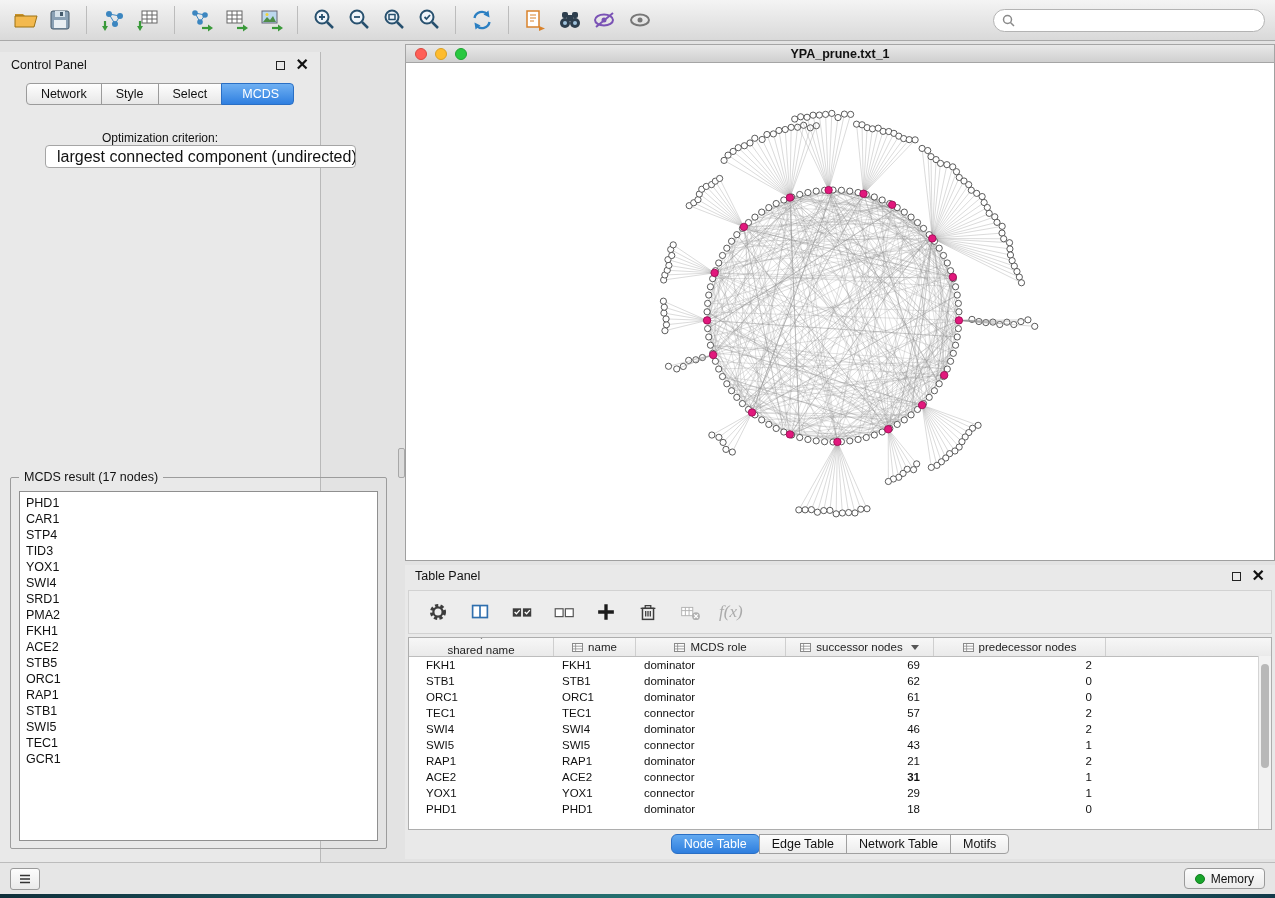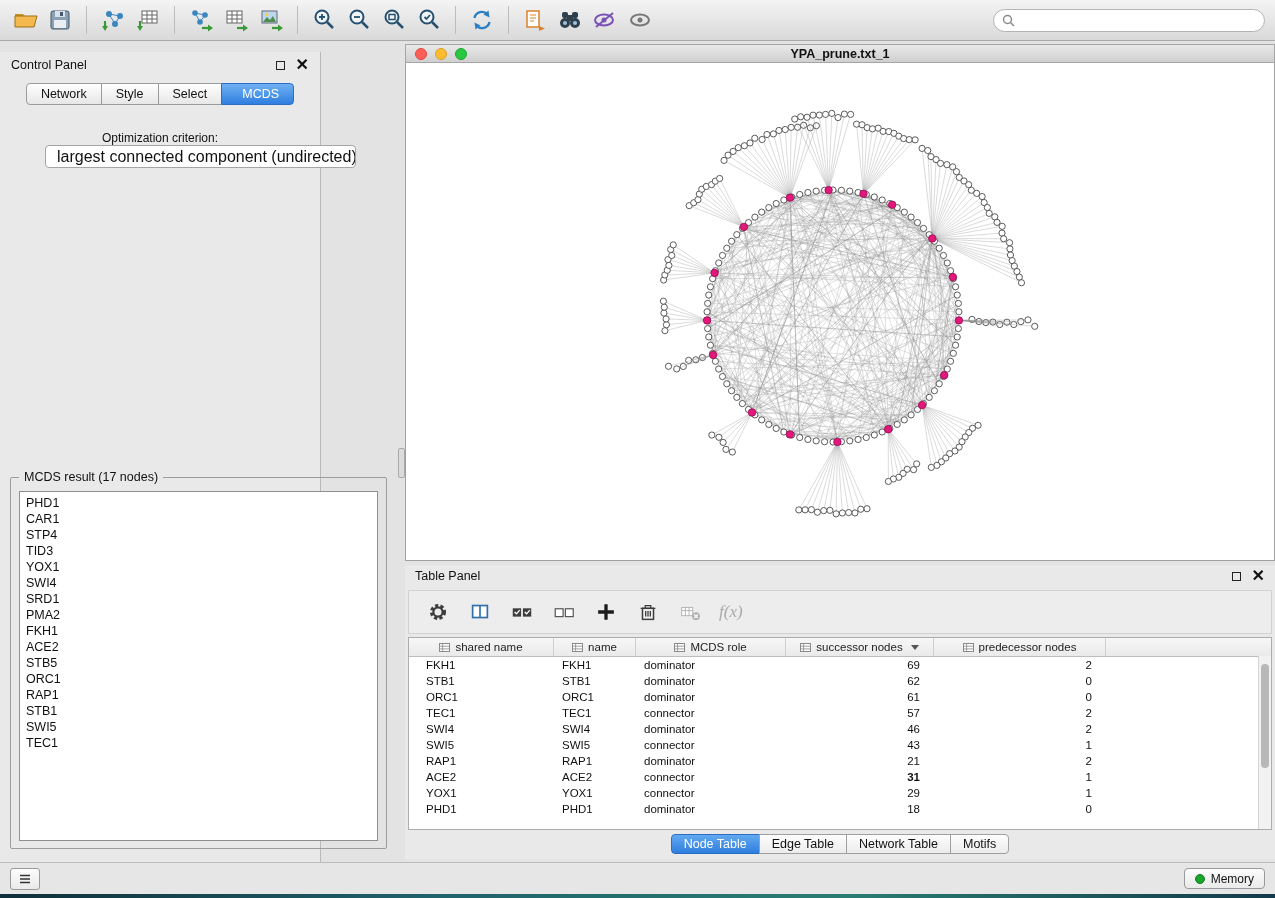--- a/index.html
+++ b/index.html
@@ -77,21 +77,21 @@
   .td{box-sizing:border-box;padding-left:8px;white-space:nowrap;overflow:hidden;flex:0 0 auto;}
   .td.first{padding-left:17px;}
   .td.num{text-align:right;padding-right:14px;padding-left:0;}
   .vscroll{position:absolute;right:0;top:18px;bottom:0;width:12px;background:#f2f2f2;border-left:1px solid #d4d4d4;}
   .vthumb{position:absolute;left:1.5px;width:8px;border-radius:4px;background:#b8b8b8;top:8px;height:104px;}
   .table-tabs{position:absolute;left:0;right:0;bottom:5px;display:flex;justify-content:center;}
   .bt-tab{height:20px;padding:0 12px;display:flex;align-items:center;font-size:12.5px;
           background:linear-gradient(#fdfdfd,#ececec);border:1px solid #a0a0a0;margin-left:-1px;box-sizing:border-box;}
   .bt-tab:first-child{border-radius:4px 0 0 4px;margin-left:0;}
   .bt-tab:last-child{border-radius:0 4px 4px 0;}
-  .bt-tab.sel{background:linear-gradient(#62a9f0,#2e7ede);color:#fff;border-color:#2a6fc4;}
+  .bt-tab.sel{background:linear-gradient(#62a9f0,#2e7ede);color:#fff;border-color:#2a6fc4;border-radius:6px;}
 
   
   .status-bar{position:absolute;left:0;top:862px;width:100%;height:32px;background:#e6e6e6;
               border-top:1px solid #bcbcbc;display:flex;align-items:center;padding:0 10px;box-sizing:border-box;}
   .menu-btn{width:28px;height:20px;border:1px solid #9a9a9a;border-radius:3px;
             background:linear-gradient(#fcfcfc,#eaeaea);display:flex;align-items:center;justify-content:center;}
   .memory-btn{margin-left:auto;height:21px;border:1px solid #9a9a9a;border-radius:4px;
               background:linear-gradient(#fcfcfc,#eaeaea);display:flex;align-items:center;gap:6px;
               padding:0 10px;font-size:12px;box-sizing:border-box;}
   .green-dot{width:10px;height:10px;border-radius:50%;background:#19a52c;border:1px solid #127d20;box-sizing:border-box;}
@@ -278,20 +278,21 @@
           <div class="mcds-item">SRD1</div>
           <div class="mcds-item">PMA2</div>
           <div class="mcds-item">FKH1</div>
           <div class="mcds-item">ACE2</div>
           <div class="mcds-item">STB5</div>
           <div class="mcds-item">ORC1</div>
           <div class="mcds-item">RAP1</div>
           <div class="mcds-item">STB1</div>
           <div class="mcds-item">SWI5</div>
           <div class="mcds-item">TEC1</div>
+          <div class="mcds-item">GCR1</div>
         </div>
     </div>
   </div>
 
   <div class="splitter"></div>
 
   <div class="net-window">
     <div class="net-titlebar">
       <span class="net-title">YPA_prune.txt_1</span>
       <span class="lights">
@@ -1155,21 +1156,21 @@
             <rect x="4" y="8" width="12" height="9" fill="#fff" stroke="#b0b0b0"></rect>
             <path d="M4 11.5h12M8 8v9M12 8v9" stroke="#b0b0b0"></path>
             <circle cx="19.5" cy="17.5" r="4.2" fill="#b0b0b0"></circle>
             <path d="M17.5 15.5l4 4M21.5 15.5l-4 4" stroke="#fff" stroke-width="1.3"></path>
           </svg>
       </span>
       <span class="fx">f(x)</span>
     </div>
     <div class="tp-table">
       <div class="trh">
-          <div class="th" style="width: 145px;">
+          <div class="th" style="width: 145px; flex-direction: column;">
             <svg width="11" height="9" viewBox="0 0 11 9">
               <rect x="0.5" y="0.5" width="10" height="8" fill="#fdfdfd" stroke="#8a8a8a"></rect>
               <path d="M0.5 3.2h10M0.5 5.9h10M3.6 0.5v8" stroke="#8a8a8a" stroke-width="0.8" fill="none"></path>
             </svg>
             <span>shared name</span>
           </div>
           <div class="th" style="width: 82px;">
             <svg width="11" height="9" viewBox="0 0 11 9">
               <rect x="0.5" y="0.5" width="10" height="8" fill="#fdfdfd" stroke="#8a8a8a"></rect>
               <path d="M0.5 3.2h10M0.5 5.9h10M3.6 0.5v8" stroke="#8a8a8a" stroke-width="0.8" fill="none"></path>

